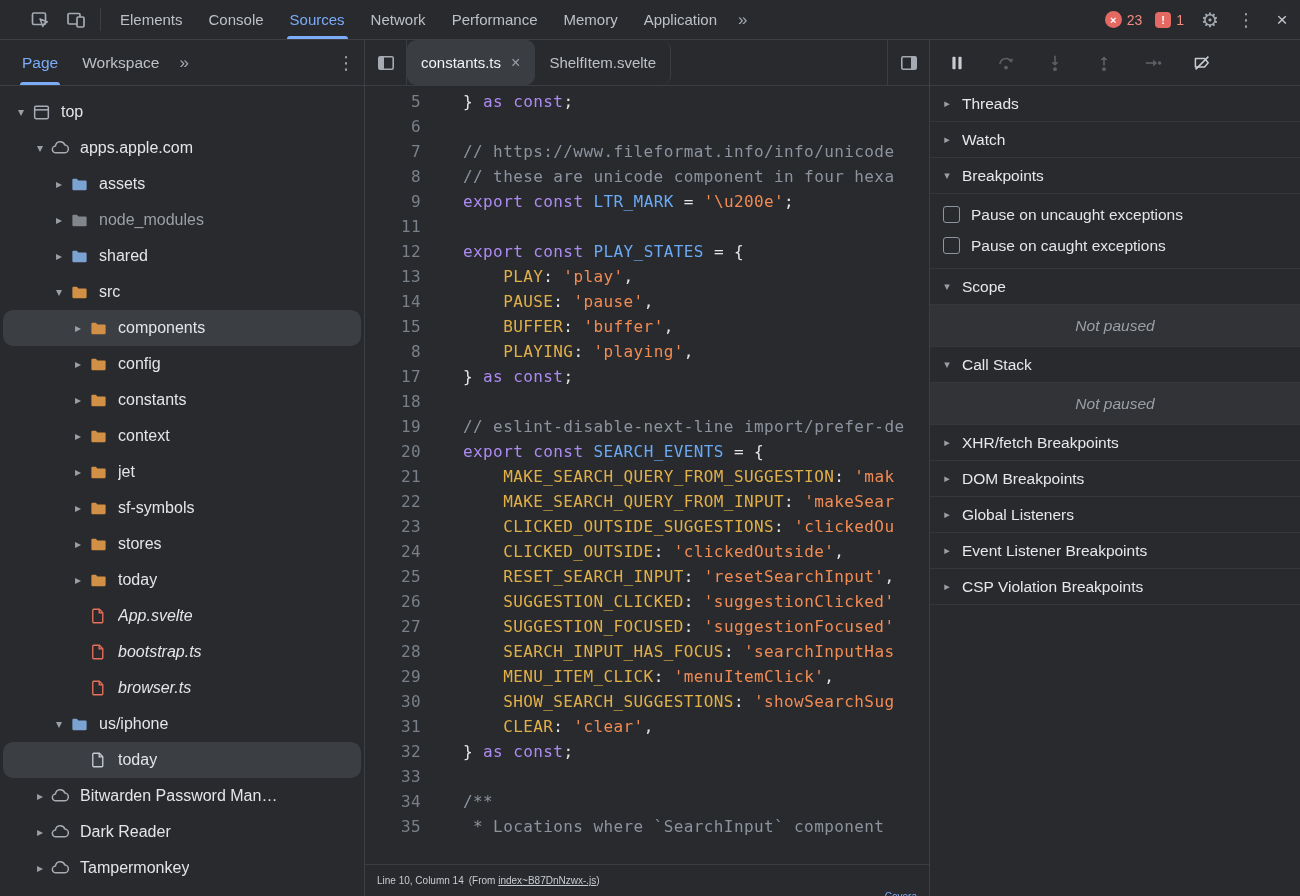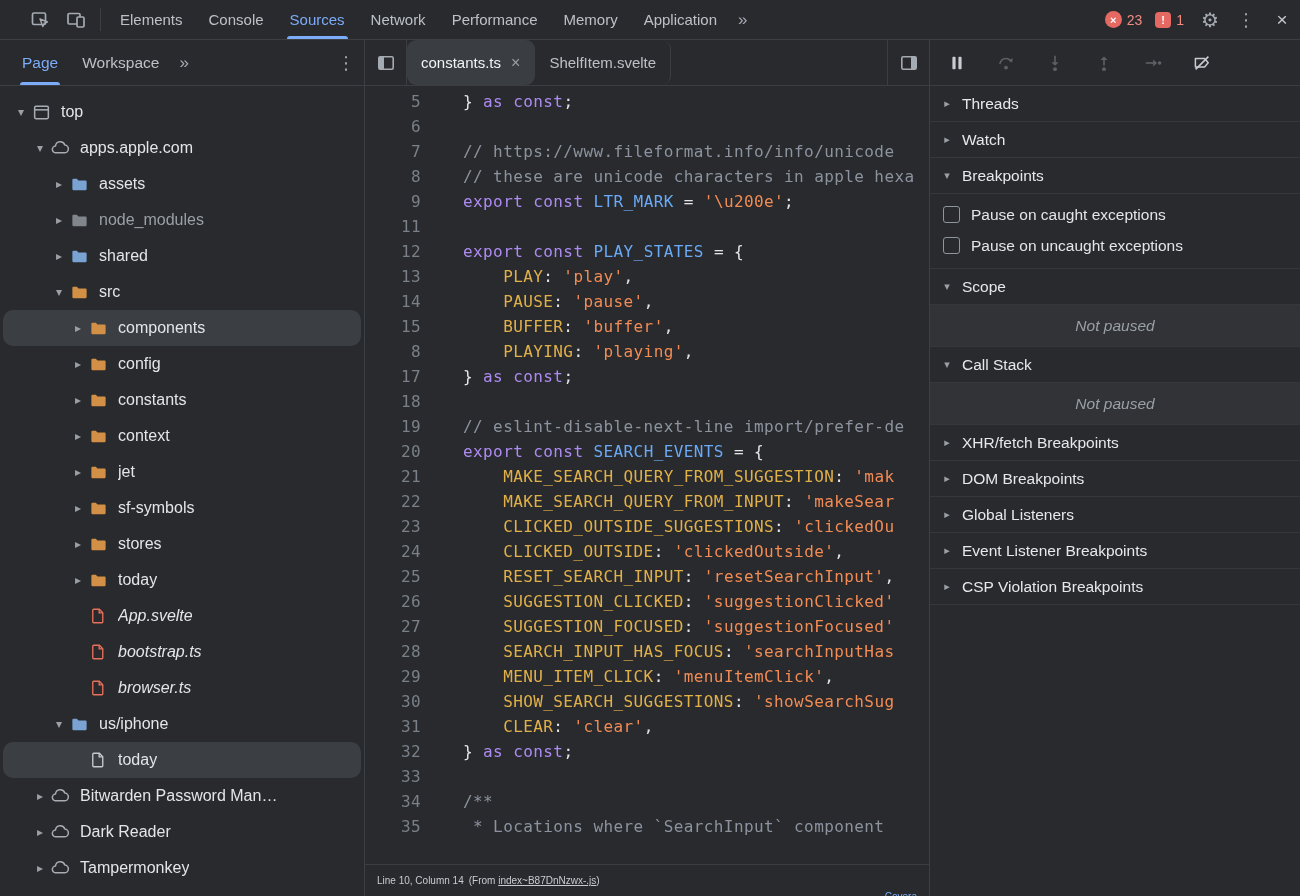--- a/index.html
+++ b/index.html
@@ -415,21 +415,21 @@
           <div class="code-line">
             <span class="line-number">6</span>
             <span class="line-content"></span>
           </div>
           <div class="code-line">
             <span class="line-number">7</span>
             <span class="line-content"><span class="tok-c">// https://www.fileformat.info/info/unicode</span></span>
           </div>
           <div class="code-line">
             <span class="line-number">8</span>
-            <span class="line-content"><span class="tok-c">// these are unicode characters in apple hexa</span></span>
+            <span class="line-content"><span class="tok-c">// these are unicode component in four hexa</span></span>
           </div>
           <div class="code-line">
             <span class="line-number">9</span>
             <span class="line-content"><span class="tok-k">export</span><span class="tok-t"> </span><span class="tok-k">const</span><span class="tok-t"> </span><span class="tok-v">LTR_MARK</span><span class="tok-t"> = </span><span class="tok-s">'\u200e'</span><span class="tok-t">;</span></span>
           </div>
           <div class="code-line">
             <span class="line-number">11</span>
             <span class="line-content"></span>
           </div>
           <div class="code-line">
@@ -608,25 +608,25 @@
             </div>
           </div>
           <div class="dbg-section">
             <div class="dbg-section-header">
               <span class="tri">▾</span>
               <span class="dbg-title">Breakpoints</span>
             </div>
             <div class="dbg-checks">
               <div class="dbg-check-row">
                 <span class="checkbox"></span>
-                <span class="check-label">Pause on caught exceptions</span>
+                <span class="check-label">Pause on uncaught exceptions</span>
               </div>
               <div class="dbg-check-row">
                 <span class="checkbox"></span>
-                <span class="check-label">Pause on uncaught exceptions</span>
+                <span class="check-label">Pause on caught exceptions</span>
               </div>
             </div>
           </div>
           <div class="dbg-section">
             <div class="dbg-section-header">
               <span class="tri">▾</span>
               <span class="dbg-title">Scope</span>
             </div>
             <div class="dbg-message">Not paused</div>
           </div>

